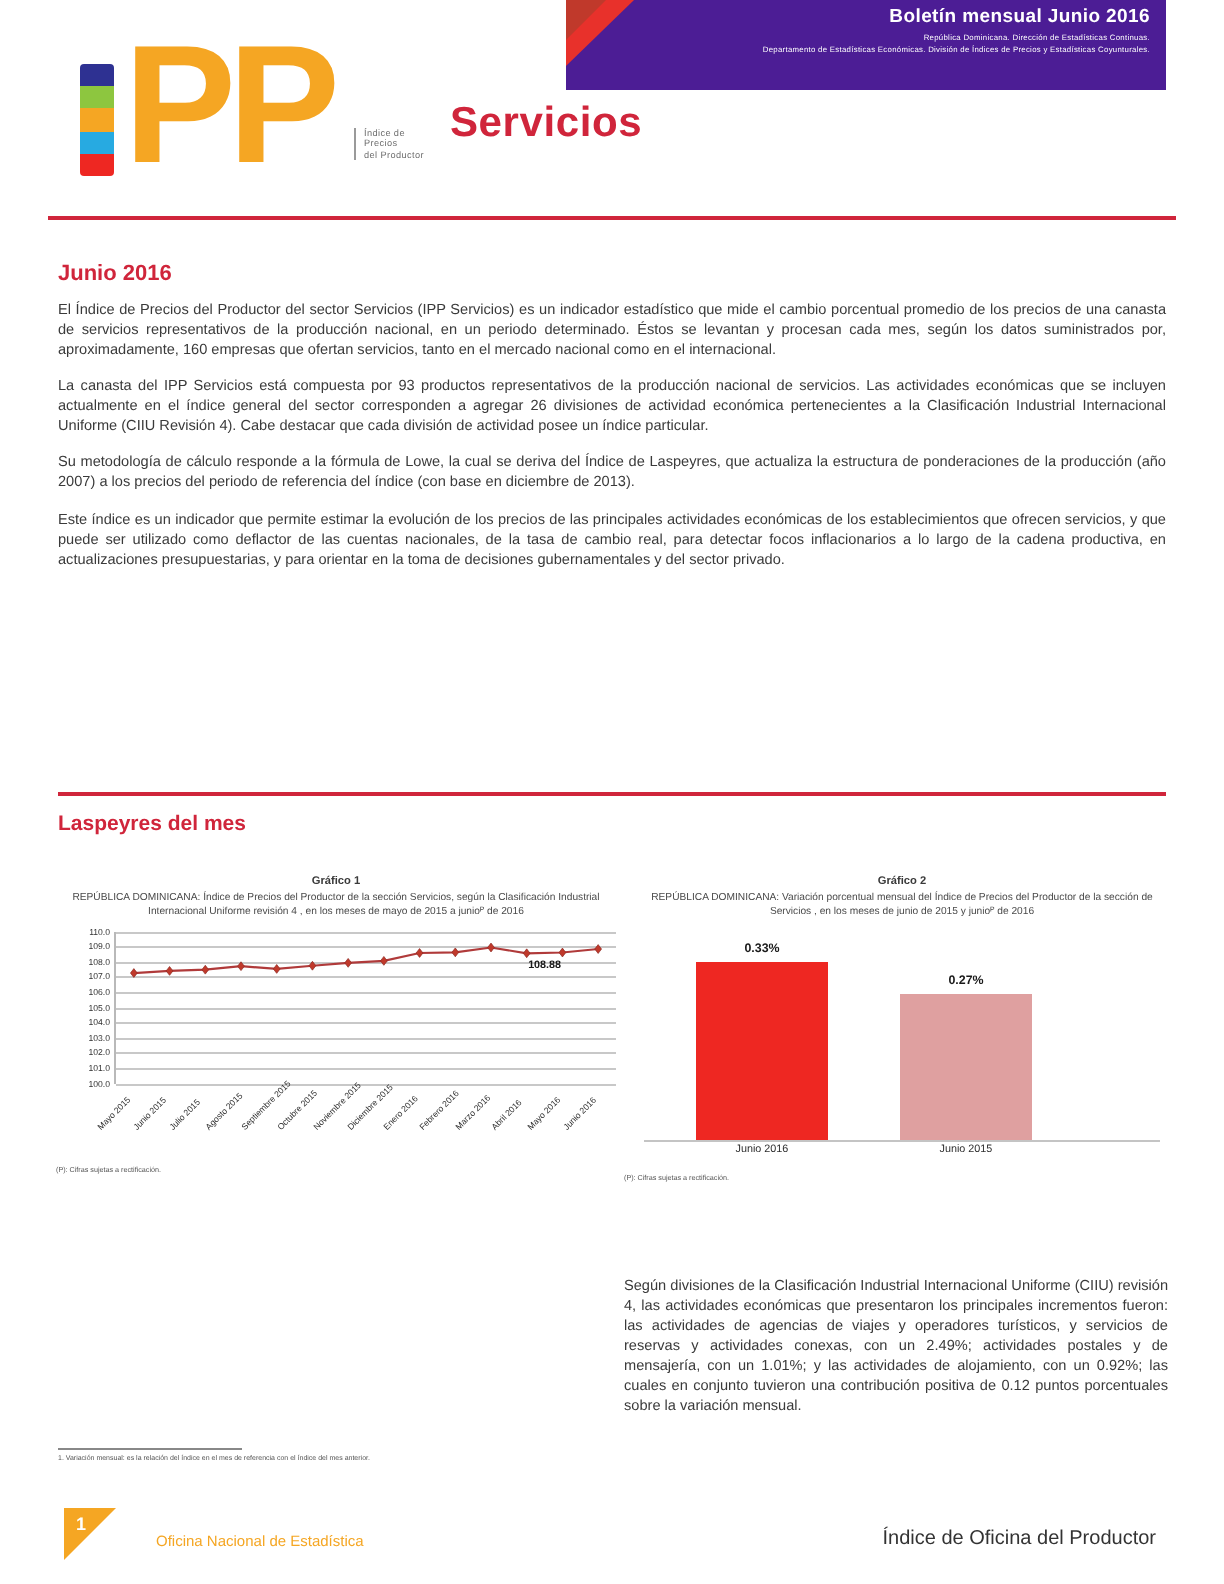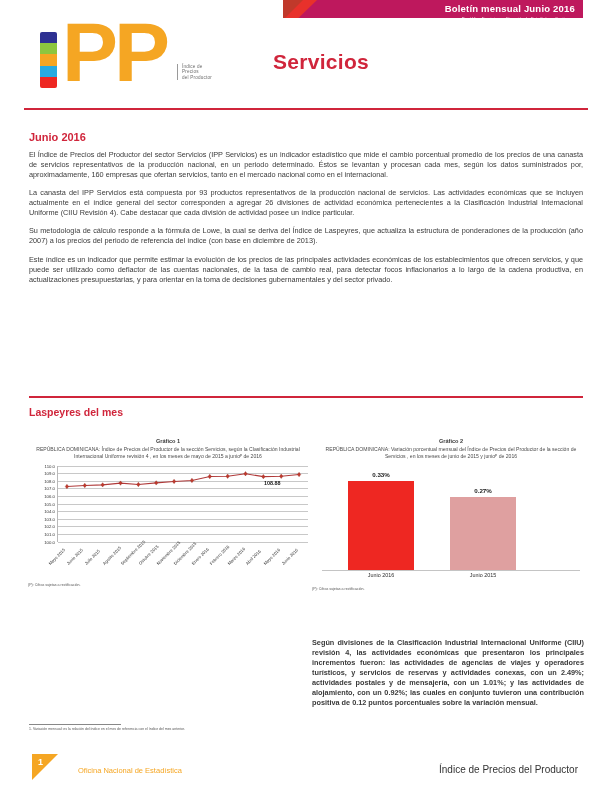--- a/index.html
+++ b/index.html
@@ -21,24 +21,24 @@
   .logo-i span { flex:1; display:block; }
   .logo-p-group { position:absolute; left:28px; top:8px; }
   .logo-p {
     display:inline-block; font-size:84px; line-height:72px; font-weight:bold;
     color:#F5A623; font-family:"Liberation Sans", sans-serif; letter-spacing:-4px;
   }
   .logo-tag { position:absolute; left:143px; top:56px; width:68px;
               border-left:1.2px solid #9a9a9a; padding-left:4px; }
   .logo-tag div { font-size:4.6px; line-height:5.4px; color:#6d6d6d; letter-spacing:.2px; }
   .servicios { position:absolute; left:225px; top:50px; font-size:21px;
-               font-weight:bold; color:#D0253B; letter-spacing:.3px;margin-left:48px; }
-
-  .banner { position:absolute; left:283px; top:0px; width:300px; height:18px;
-            background:#be185d; overflow:hidden; }
+               font-weight:bold; color:#D0253B; letter-spacing:.3px; }
+
+  .banner { position:absolute; left:283px; top:0px; width:300px; height:45px;
+            background:#4c1d95; overflow:hidden; }
   .banner .tri1 { position:absolute; left:0; top:0; width:0; height:0;
       border-top:33px solid #E8312B; border-right:34px solid transparent; }
   .banner .tri2 { position:absolute; left:0; top:0; width:0; height:0;
       border-top:20px solid #C0392B; border-right:20px solid transparent; }
   .banner-title { position:absolute; right:8px; top:3px; font-size:9.5px;
       font-weight:bold; color:#ffffff; letter-spacing:.2px; }
   .banner-sub { position:absolute; right:8px; top:16px; width:284px; text-align:right; }
   .banner-sub div { font-size:3.9px; line-height:5.6px; color:#ffffff; letter-spacing:.15px; }
 
   
@@ -93,21 +93,21 @@
               text-align:center; font-size:6.2px; font-weight:bold; color:#1a1a1a; }
   .bar .fill { width:100%; height:100%; }
   .bc-xlabels { position:absolute; left:10px; right:10px; top:108px; height:12px; }
   .bc-xlabels span { position:absolute; font-size:5.4px; color:#2e2e2e; text-align:center;
                      width:86px; }
 
   .note { font-size:3.6px; color:#555; margin-top:1px; }
 
   
   .lower-left  { position:absolute; left:29px;  top:634px; width:260px; }
-  .lower-right { position:absolute; left:312px; top:638px; width:272px;font-weight:bold; }
+  .lower-right { position:absolute; left:312px; top:638px; width:272px; }
   .lower-left p, .lower-right p {
     font-size:7.3px; line-height:10px; text-align:justify; color:#3a3a3a;
   }
   .foot-note { position:absolute; left:29px; top:724px; width:300px; }
   .foot-note .ln { width:92px; height:.6px; background:#888; margin-bottom:2px; }
   .foot-note div.txt { font-size:3.5px; line-height:5px; color:#555; }
 
   
   .footer { position:absolute; left:0; bottom:0; width:612px; height:42px; }
   .footer .tri { position:absolute; left:32px; top:4px; width:0; height:0;
@@ -275,16 +275,16 @@
 
   <div class="foot-note">
     <div class="ln"></div>
     <div class="txt">1. Variación mensual: es la relación del índice en el mes de referencia con el índice del mes anterior.</div>
   </div>
 
   <div class="footer">
     <div class="tri"></div>
     <div class="num">1</div>
     <div class="one">Oficina Nacional de Estadística</div>
-    <div class="two">Índice de Precios del Productor</div>
+    <div class="two">Índice de Oficina del Productor</div>
   </div>
 
 </div>
 
 </body></html>

